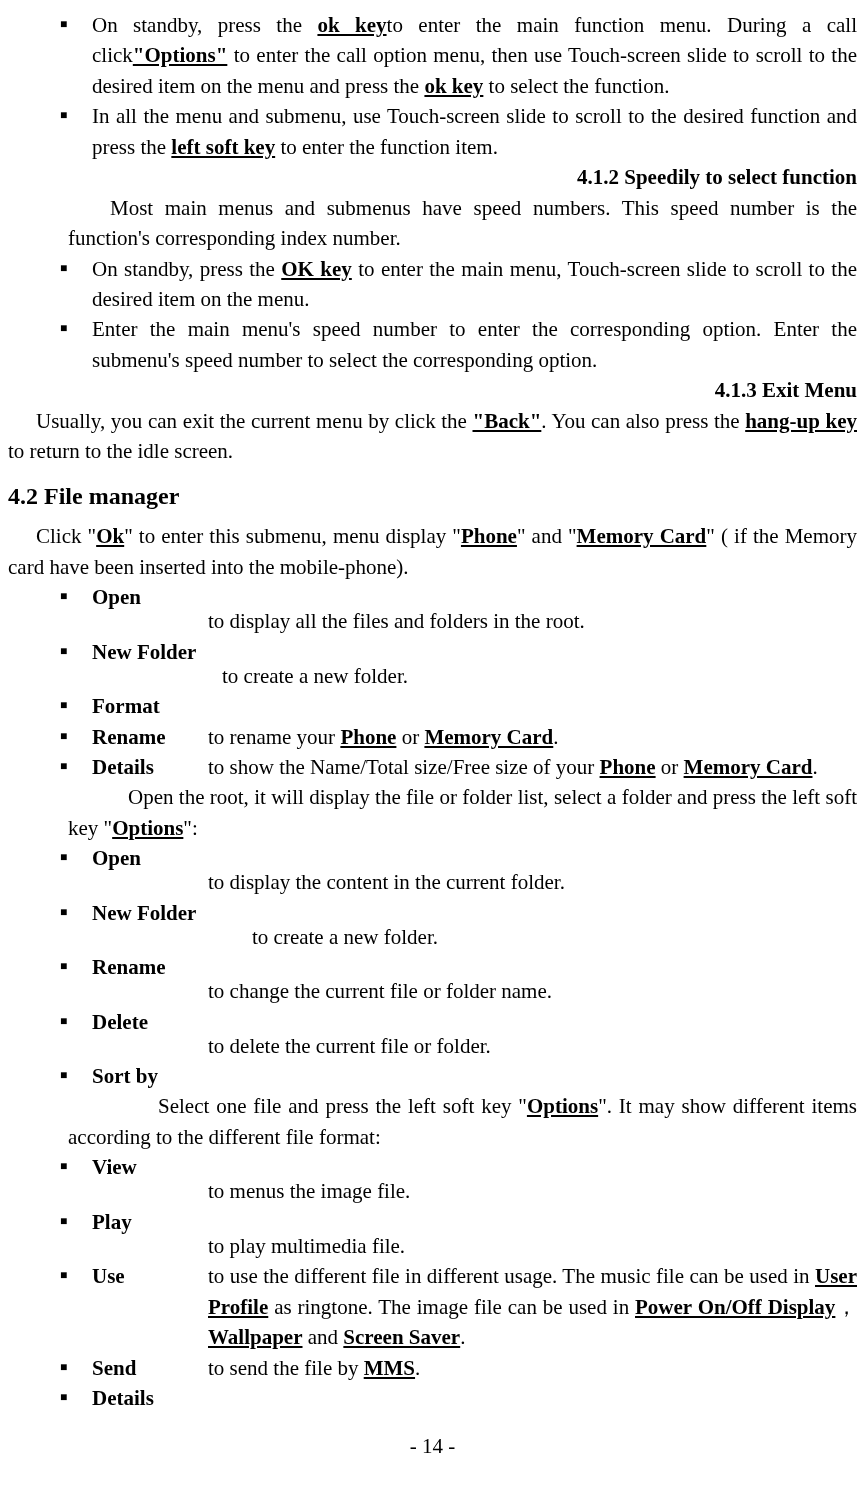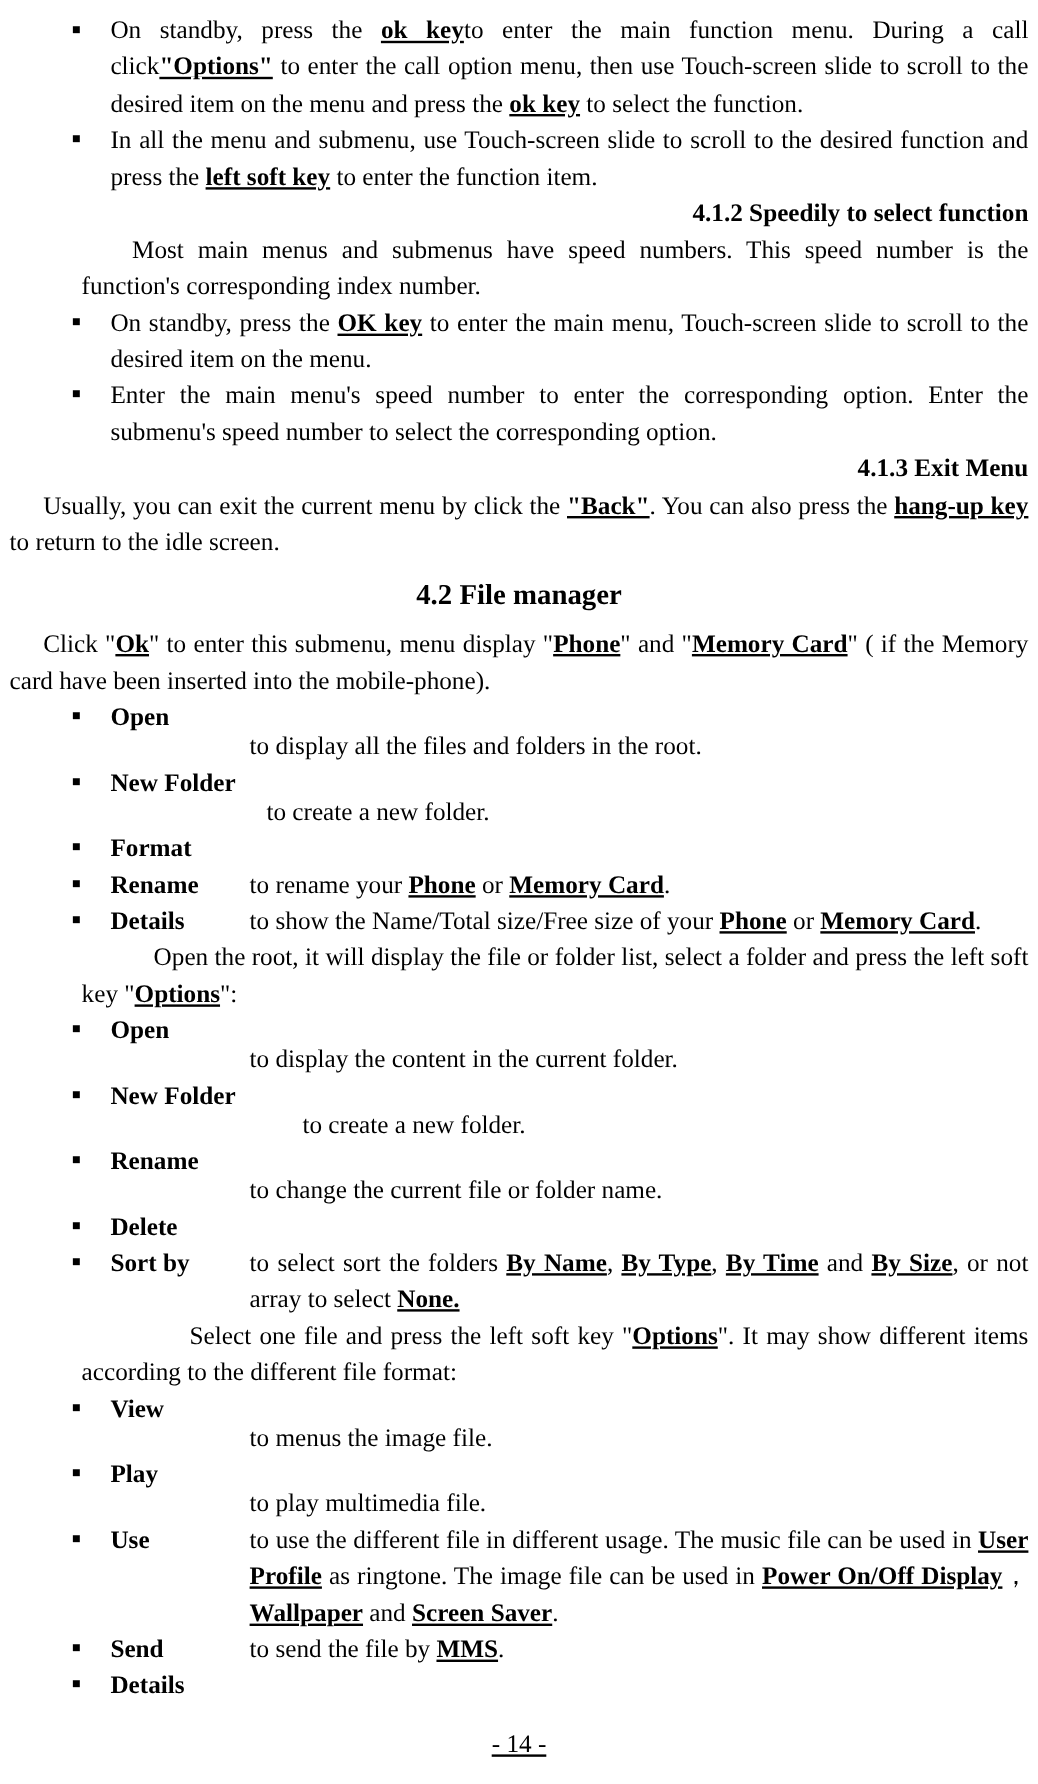--- a/index.html
+++ b/index.html
@@ -36,21 +36,21 @@
     }
     .section-heading {
       font-weight: bold;
       margin: 0;
       text-align: right;
     }
     .h2-heading {
       font-weight: bold;
       font-size: 24px;
       margin: 12px 0 8px 0;
-      text-align: center;
+      text-align: left;
     }
     .para-indent {
       padding-left: 60px;
       text-indent: 42px;
     }
     .para-noindent {
       padding-left: 0;
       text-indent: 28px;
     }
     .para-intro {
@@ -73,21 +73,20 @@
       flex: 1;
       margin-top: 24px;
     }
     .def-desc-wrap {
       flex: 1;
       padding-left: 0;
     }
     .page-num {
       text-align: center;
       margin-top: 18px;
-      text-decoration: underline;
     }
   </style>
 </head>
 <body>
 
 <ul class="bullet-list">
   <li class="bullet-item">
     <span class="bullet-marker">■</span>
     <span class="bullet-text">
       <span>On standby, press the </span><span class="bold">ok key</span><span>to enter the main function menu. During a call click</span><span class="bold">"Options"</span><span> to enter the call option menu, then use Touch-screen slide to scroll to the desired item on the menu and press the </span><span class="bold">ok key</span><span> to select the function.</span>
@@ -179,27 +178,25 @@
     <span class="def-desc">to create a new folder.</span>
   </li>
   <li class="def-item">
     <span class="def-marker">■</span>
     <span class="def-term">Rename</span>
     <span class="def-desc">to change the current file or folder name.</span>
   </li>
   <li class="def-item">
     <span class="def-marker">■</span>
     <span class="def-term">Delete</span>
+    <span class="def-desc">to delete the current file or folder.</span>
   </li>
   <li class="def-item">
     <span class="def-marker">■</span>
     <span class="def-term">Sort by</span>
-    <span class="def-desc-wrap">
-      <span>to select sort the folders </span><span class="bold">By Name</span><span>, </span><span class="bold">By Type</span><span>, </span><span class="bold">By Time</span><span> and </span><span class="bold">By Size</span><span>, or not array to select </span><span class="bold">None.</span>
-    </span>
   </li>
 </ul>
 
 <div style="padding-left:60px; text-indent:90px;">
   <span>Select one file and press the left soft key "</span><span class="bold">Options</span><span>". It may show different items according to the different file format:</span>
 </div>
 
 <ul class="bullet-list">
   <li class="def-item">
     <span class="def-marker">■</span>

